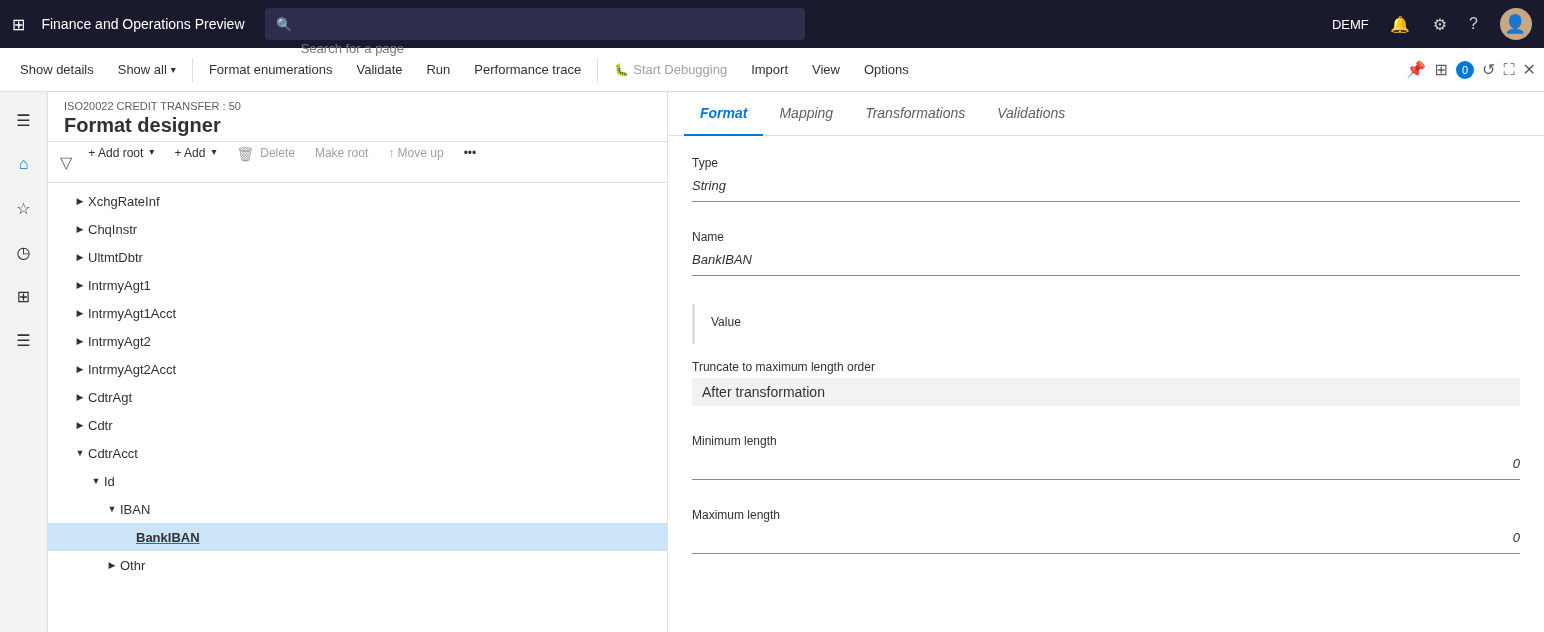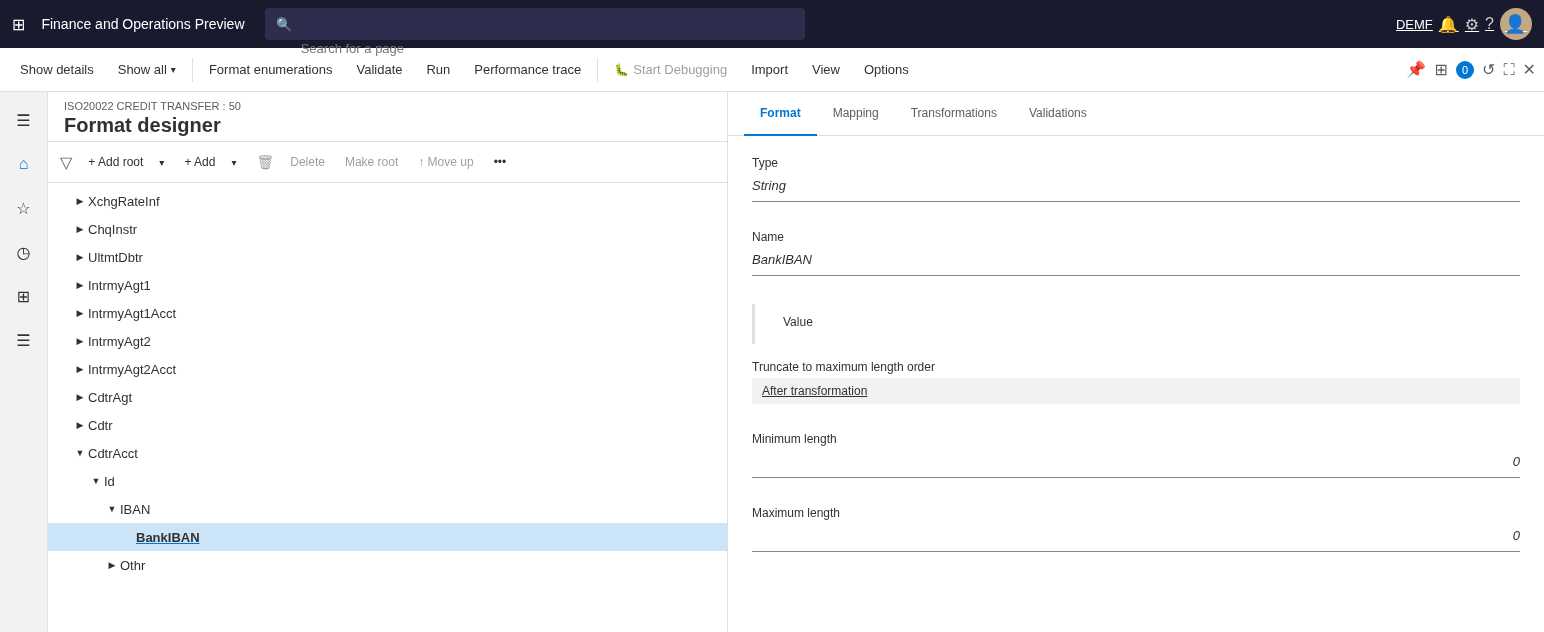--- a/index.html
+++ b/index.html
@@ -35,24 +35,23 @@
       border: none;
       outline: none;
       color: #ccc;
       font-size: 13px;
       flex: 1;
       margin-top: 48px;
     }
     .top-bar-right {
       display: flex;
       align-items: center;
-      gap: 6px;
+      gap: 22px;
       margin-left: auto;
       color: white;
-      text-decoration: underline;
     }
     .top-bar-right .username { font-size: 13px; }
     .avatar { width: 32px; height: 32px; border-radius: 50%; background: #c4a882; display: flex; align-items: center; justify-content: center; overflow: hidden; }
     .icon-btn { cursor: pointer; font-size: 16px; color: #ccc; }
 
     
     .command-bar {
       background: #fff;
       height: 44px;
       display: flex;
@@ -103,21 +102,21 @@
       justify-content: center;
       cursor: pointer;
       border-radius: 2px;
       font-size: 16px;
       color: #323130;
     }
     .sidebar-icon.active { color: #0078d4; }
 
     
     .tree-panel {
-      width: 680px;
+      width: 620px;
       background: #fff;
       border-right: 1px solid #e1dfdd;
       display: flex;
       flex-direction: column;
       overflow: hidden;
     }
 
     
     .tree-header {
       padding: 8px 16px 4px 16px;
@@ -131,22 +130,21 @@
       padding: 4px 8px;
       display: flex;
       align-items: center;
       gap: 4px;
       border-bottom: 1px solid #e1dfdd;
     }
     .tree-toolbar-btn {
       height: 32px;
       padding: 0 8px;
       display: flex;
-      align-items: center;
-      gap: 16px;
+      gap: 6px;
       cursor: pointer;
       font-size: 12px;
       color: #323130;
       border: none;
       background: none;
       white-space: nowrap;
     }
     .tree-toolbar-btn.disabled { color: #a19f9d; cursor: default; }
 
     
@@ -194,24 +192,25 @@
       display: flex;
       border-bottom: 1px solid #e1dfdd;
       padding: 0 16px;
     }
     .tab {
       height: 44px;
       padding: 0 16px;
       display: flex;
       align-items: center;
       cursor: pointer;
-      font-size: 12px;
+      font-size: 14px;
       color: #605e5c;
       border-bottom: 2px solid transparent;
       margin-bottom: -1px;
+      font-style: italic;
     }
     .tab.active { color: #0078d4; border-bottom-color: #0078d4; font-weight: 600; }
 
     
     .form-panel {
       flex: 1;
       overflow-y: auto;
       padding: 20px 24px;
       background: #fff;
     }
@@ -249,37 +248,36 @@
       content: '';
       position: absolute;
       width: 16px; height: 16px;
       left: 2px; top: 2px;
       background: white;
       border-radius: 50%;
     }
     .value-section {
       display: flex;
       align-items: center;
-      gap: 20px;
+      gap: 8px;
       margin-bottom: 16px;
     }
     .value-divider {
       width: 3px;
       height: 40px;
       background: #e1dfdd;
       margin-right: 8px;
     }
     .dropdown-field {
       background: #f3f2f1;
       border-radius: 2px;
       padding: 6px 10px;
-      font-size: 12px;
+      font-size: 14px;
       color: #323130;
       min-width: 200px;
-      text-decoration: underline;
     }
 
     
     ::-webkit-scrollbar { width: 6px; }
     ::-webkit-scrollbar-track { background: transparent; }
     ::-webkit-scrollbar-thumb { background: #c8c6c4; border-radius: 3px; }
 
     .badge {
       background: #0078d4;
       color: white;

